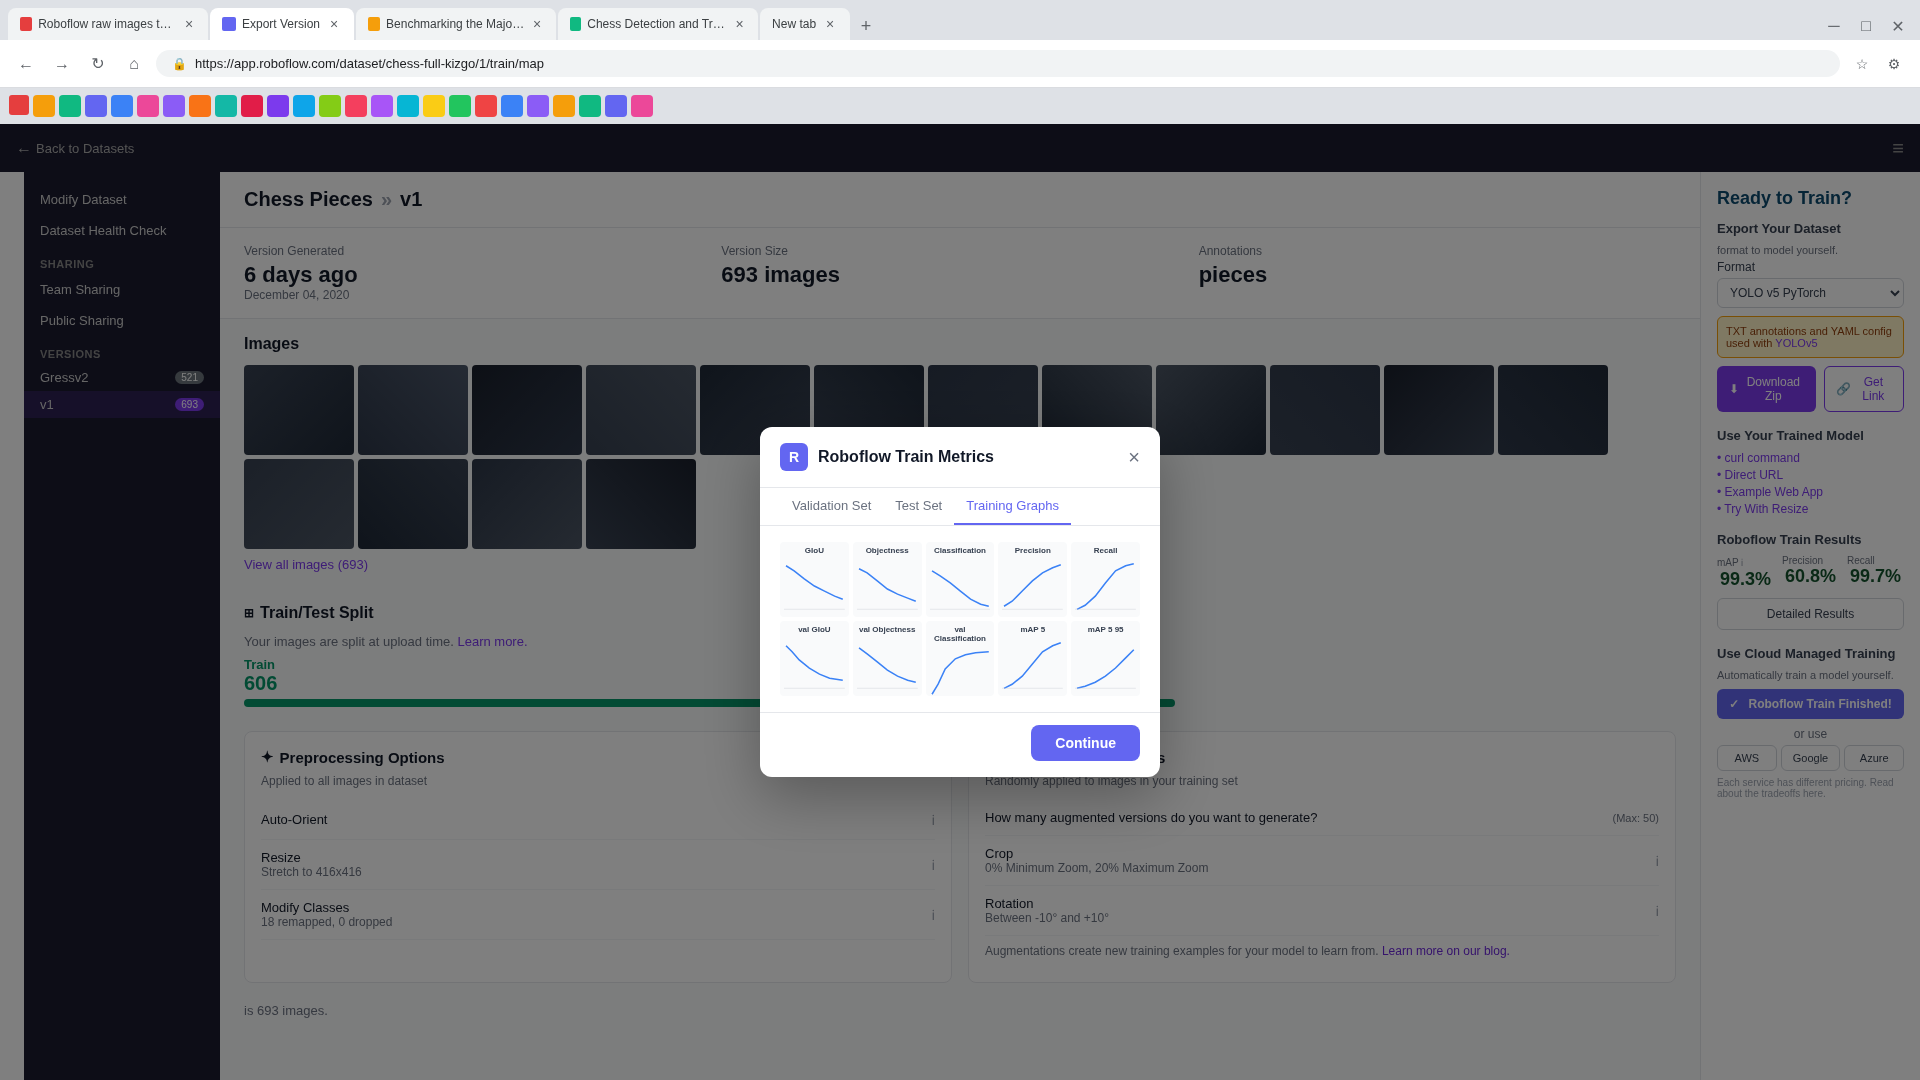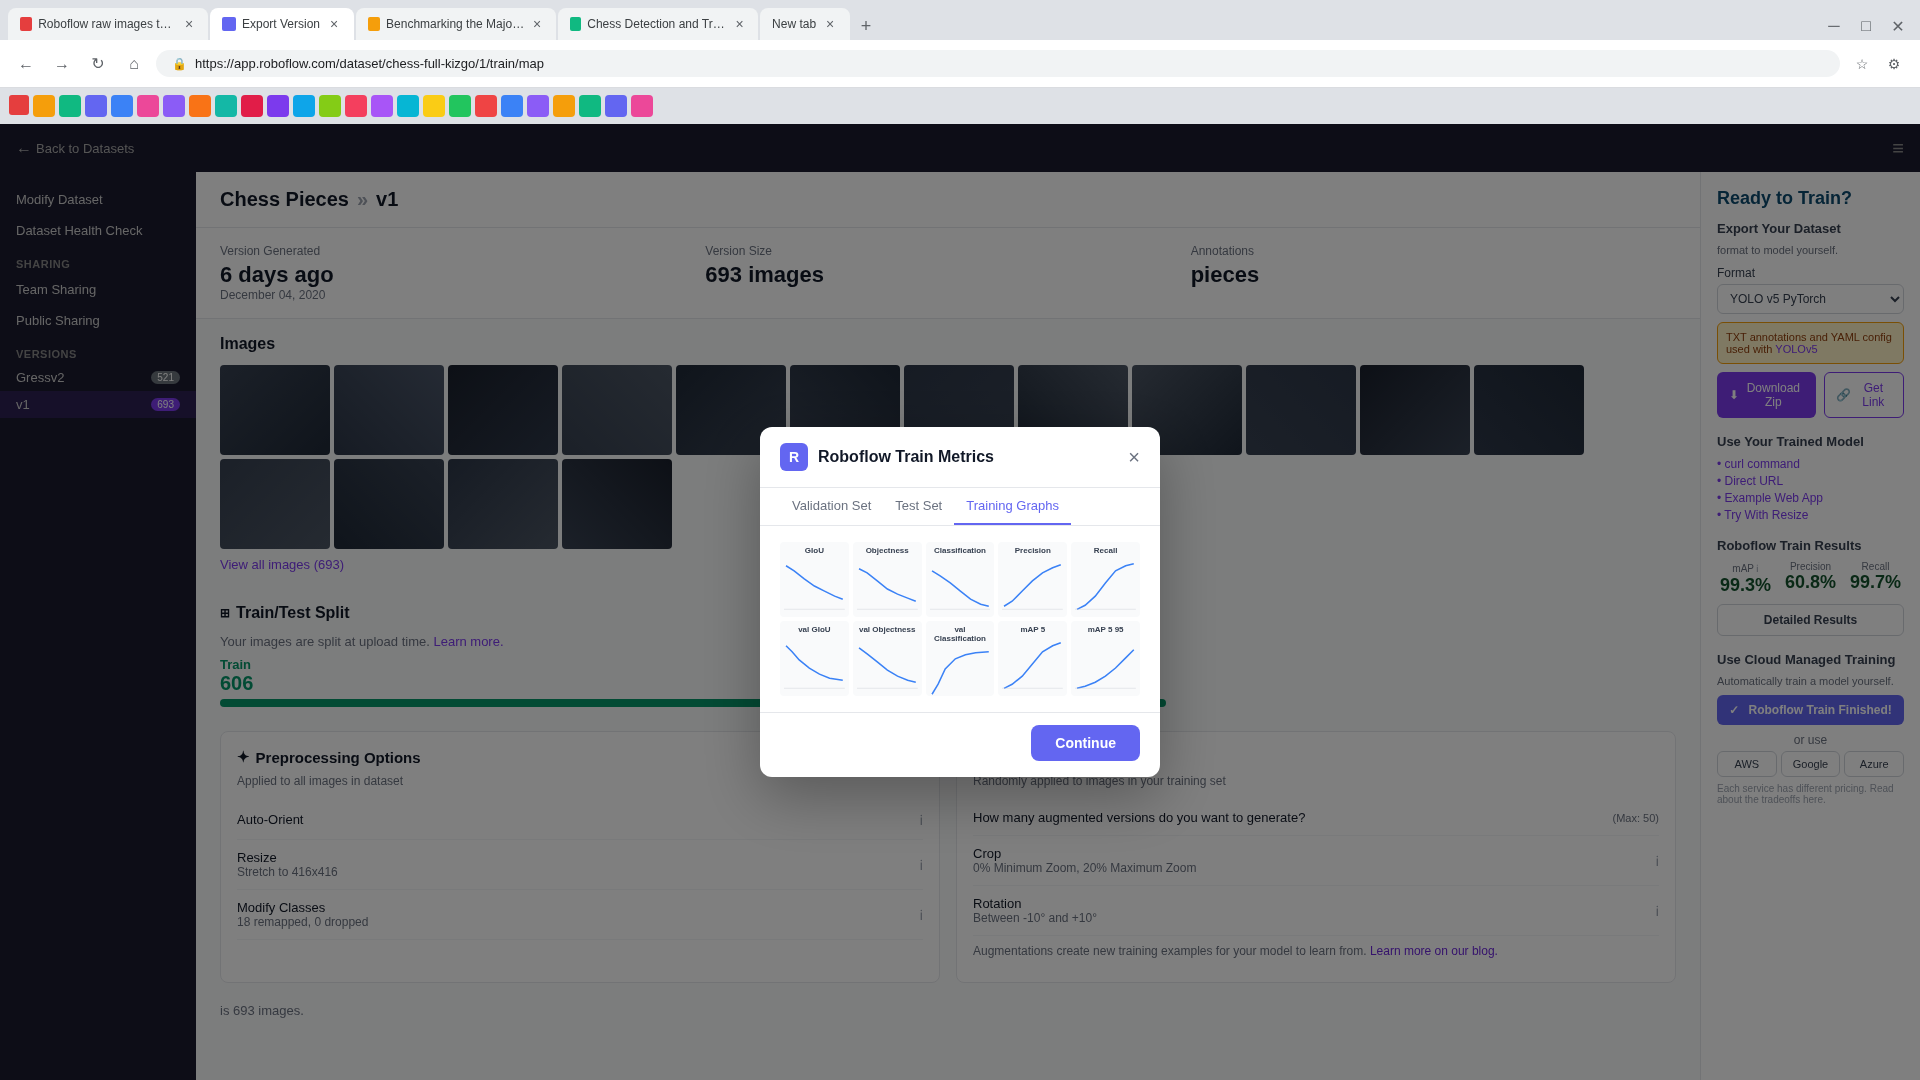--- a/index.html
+++ b/index.html
@@ -23,21 +23,21 @@
     .toolbar-icon { width: 28px; height: 28px; border-radius: 50%; display: flex; align-items: center; justify-content: center; cursor: pointer; font-size: 14px; color: #5f6368; }
     .browser-toolbar { display: flex; align-items: center; padding: 2px 8px; gap: 2px; height: 36px; background: #dee1e6; overflow: hidden; }
     .browser-toolbar-icon { width: 22px; height: 22px; border-radius: 4px; display: inline-block; background: #aaa; margin: 1px; }
 
     
     .app { display: flex; flex-direction: column; height: calc(1080px - 124px); background: #fff; }
     .app-header { background: #1a1a2e; height: 48px; display: flex; align-items: center; padding: 0 16px; gap: 12px; }
     .back-btn { color: #aaa; font-size: 13px; display: flex; align-items: center; gap: 4px; cursor: pointer; }
     .back-arrow { font-size: 16px; }
 
-    .app-body { display: flex; flex: 1; overflow: hidden; }
+    .app-body { display: flex; flex: 1; overflow: hidden; padding-left: 24px; }
 
     
     .sidebar { width: 196px; background: #1a1a2e; color: #ccc; padding: 12px 0; flex-shrink: 0; }
     .sidebar-item { padding: 8px 16px; font-size: 13px; cursor: pointer; color: #ccc; }
     .sidebar-section { padding: 12px 16px 4px; font-size: 11px; color: #888; text-transform: uppercase; font-weight: 600; letter-spacing: 0.5px; }
     .sidebar-version-item { display: flex; justify-content: space-between; align-items: center; padding: 6px 16px; font-size: 13px; cursor: pointer; color: #ccc; }
     .sidebar-badge { background: #6c757d; color: #fff; border-radius: 10px; font-size: 10px; padding: 1px 6px; }
     .sidebar-badge.active { background: #7c3aed; }
 
     
@@ -87,24 +87,24 @@
     .btn-row { display: flex; gap: 8px; margin-top: 8px; }
     .btn-primary { background: #7c3aed; color: #fff; border: none; border-radius: 6px; padding: 8px 12px; font-size: 12px; cursor: pointer; display: flex; align-items: center; gap: 4px; font-weight: 500; }
     .btn-outline { background: #fff; color: #7c3aed; border: 1px solid #7c3aed; border-radius: 6px; padding: 8px 12px; font-size: 12px; cursor: pointer; display: flex; align-items: center; gap: 4px; font-weight: 500; }
 
     .trained-model-section { margin-bottom: 16px; }
     .model-link { color: #7c3aed; font-size: 12px; cursor: pointer; display: block; margin: 3px 0; }
 
     .train-results { margin-bottom: 16px; }
     .metrics-row { display: flex; gap: 8px; margin: 8px 0; }
     .metric { flex: 1; text-align: center; }
-    .metric-label { font-size: 10px; color: #6b7280; display: flex; align-items: center; gap: 2px; justify-content: center; }
+    .metric-label { font-size: 10px; color: #6b7280; display: flex; align-items: center; gap: 2px; justify-content: flex-start; }
     .metric-value { font-size: 18px; font-weight: 700; color: #14532d; }
     .metric-info { color: #9ca3af; font-size: 10px; }
-    .detailed-results-btn { width: 100%; background: #fff; border: 1px solid #d1d5db; border-radius: 6px; padding: 8px; font-size: 12px; color: #374151; cursor: pointer; font-weight: 700; }
+    .detailed-results-btn { width: 100%; background: #fff; border: 1px solid #d1d5db; border-radius: 6px; padding: 8px; font-size: 12px; color: #374151; cursor: pointer; font-weight: 400; }
 
     .cloud-section { }
     .cloud-title { font-size: 13px; font-weight: 600; color: #374151; margin-bottom: 8px; }
     .cloud-sub { font-size: 11px; color: #6b7280; margin-bottom: 8px; }
     .roboflow-badge { background: #6366f1; color: #fff; border-radius: 6px; padding: 8px; font-size: 12px; font-weight: 600; text-align: center; margin-bottom: 8px; }
     .or-text { text-align: center; font-size: 12px; color: #6b7280; margin: 4px 0; }
     .cloud-btns { display: flex; gap: 4px; }
     .cloud-btn { flex: 1; padding: 6px; border: 1px solid #d1d5db; border-radius: 6px; font-size: 11px; text-align: center; cursor: pointer; background: #fff; color: #374151; font-weight: 500; }
     .cloud-note { font-size: 10px; color: #9ca3af; margin-top: 6px; }
 
@@ -428,21 +428,21 @@
       <div style="padding: 4px 24px 8px; font-size: 13px; color: #6b7280;">
         is 693 images.
       </div>
     </div>
 
     <div class="right-panel">
       <div class="panel-title">Ready to Train?</div>
 
       <div class="panel-section">
         <div class="panel-section-title">Export Your Dataset</div>
-        <div style="font-size:11px; color:#6b7280; margin-bottom:10px;">format to model yourself.</div>
+        <div style="font-size:11px; color:#6b7280; margin-bottom:4px;">format to model yourself.</div>
         <div style="font-size:12px; font-weight:500; color:#374151; margin-bottom:4px;">Format</div>
         <select class="format-select">
           <option>YOLO v5 PyTorch</option>
         </select>
         <div class="warning-box">
           <span>TXT annotations and YAML config used with</span>
           <a style="color:#7c3aed;"> YOLOv5</a>
         </div>
         <div class="btn-row">
           <button class="btn-primary">

